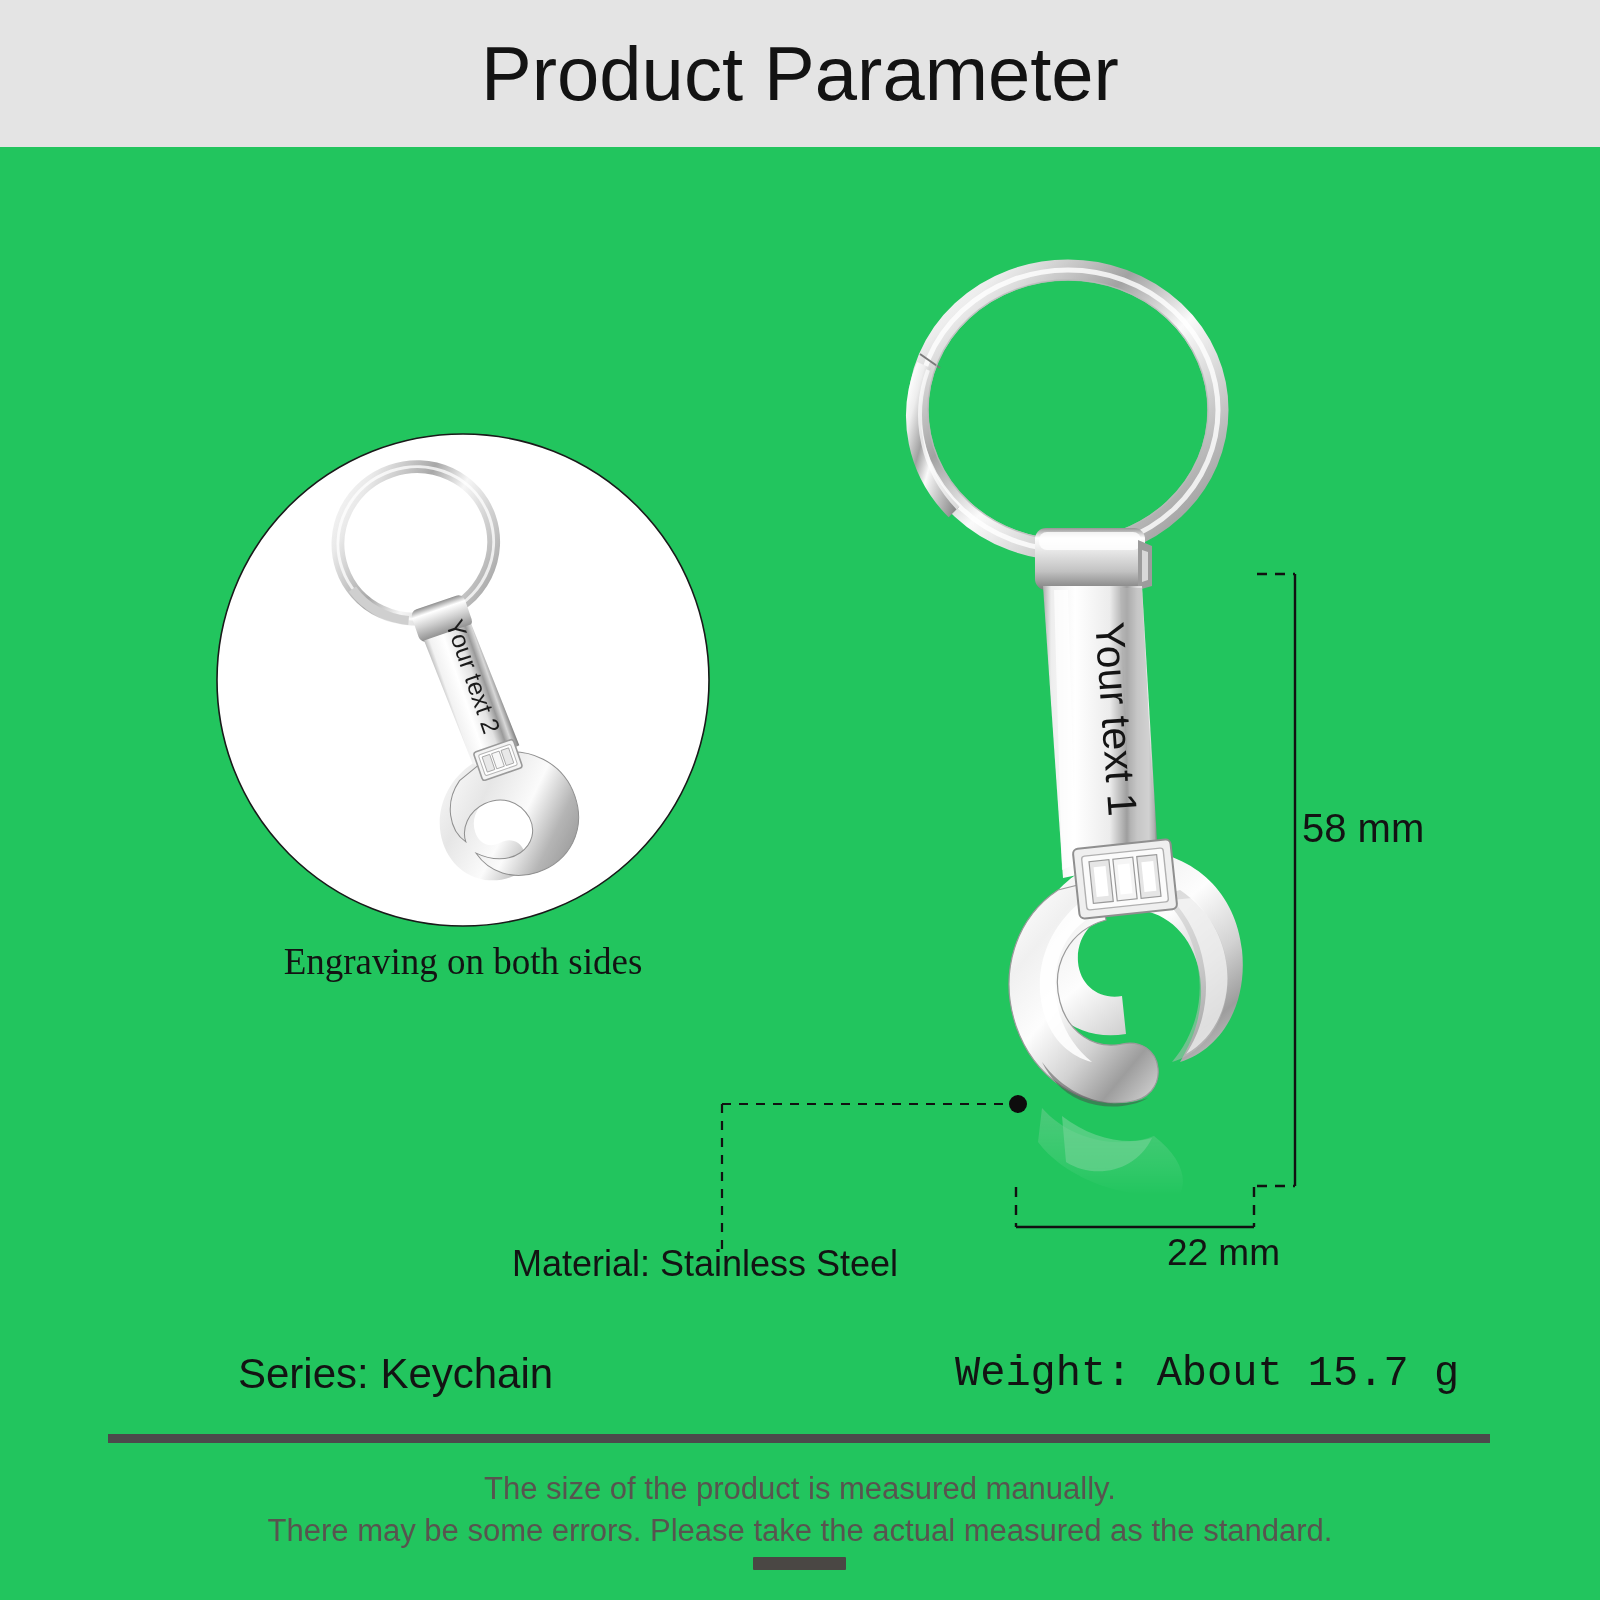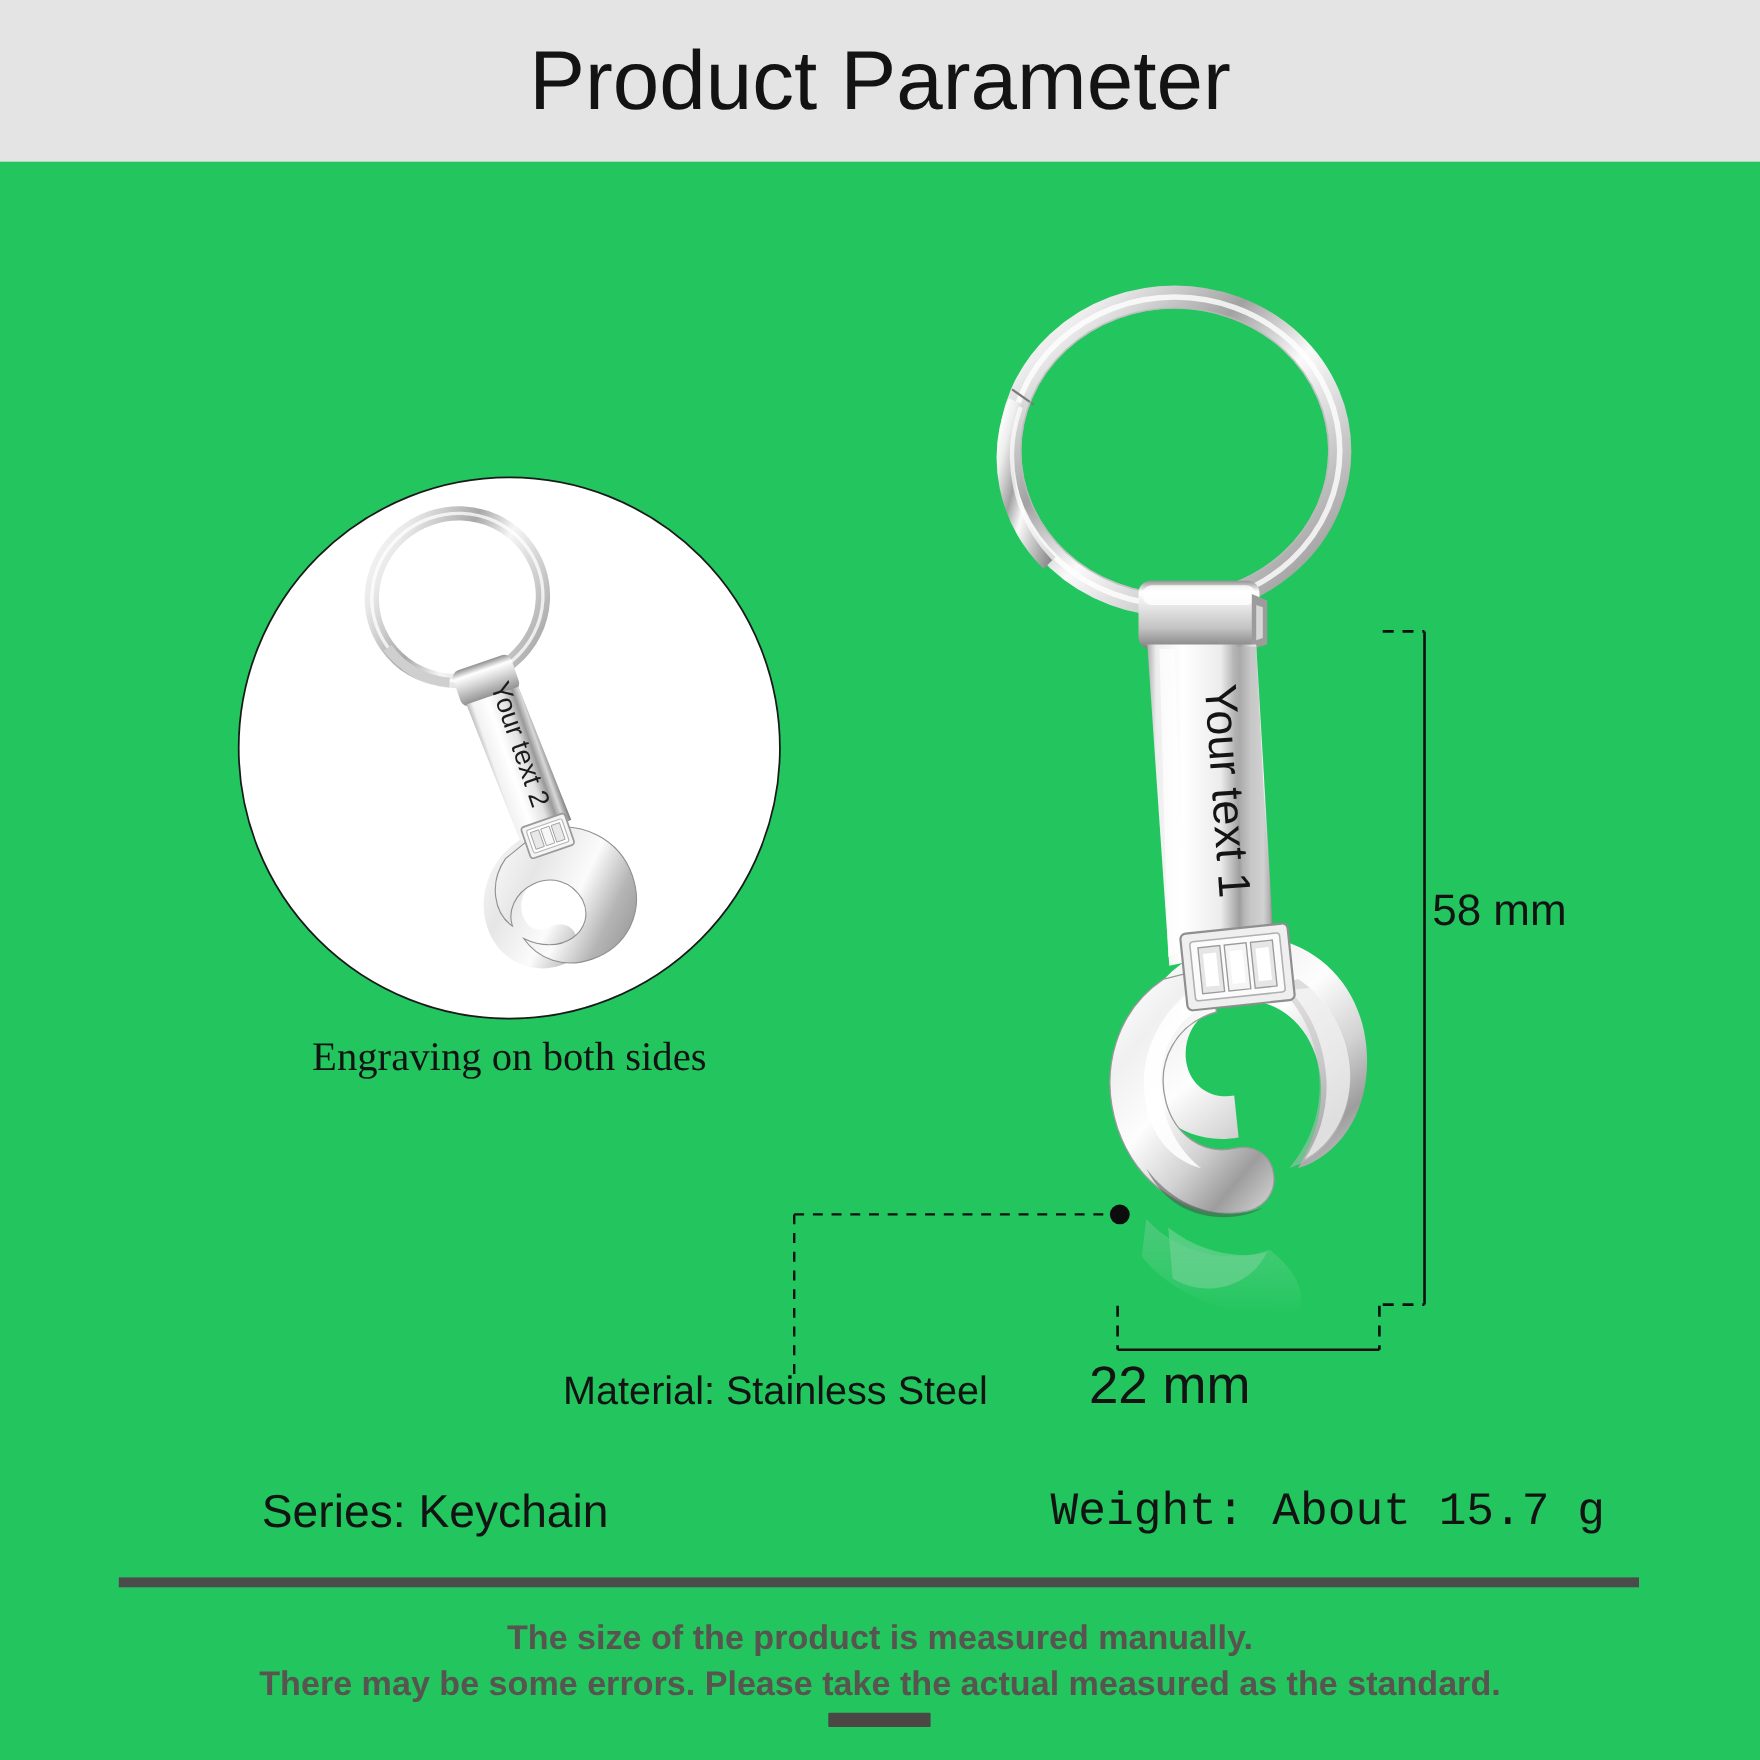--- a/index.html
+++ b/index.html
@@ -89,22 +89,22 @@
     left: 990px;
     top: 1185px;
     width: 290px;
     height: 60px;
   }
   #dim-width-label {
     position: absolute;
     left: 990px;
     top: 1232px;
     width: 290px;
-    text-align: left;
-    font-size: 48px;
+    text-align: right;
+    font-size: 37px;
     color: #131313;
     white-space: nowrap;
   }
 
   
   #material-leader {
     position: absolute;
     left: 700px;
     top: 1085px;
     width: 340px;
@@ -152,21 +152,21 @@
   #footer-note {
     position: absolute;
     left: 0;
     top: 1468px;
     width: 1600px;
     text-align: center;
     font-size: 31px;
     color: #58544f;
     line-height: 42px;
   }
-  #footer-note div { white-space: nowrap; font-weight: bold; }
+  #footer-note div { white-space: nowrap; }
   #bottom-bar {
     position: absolute;
     left: 753px;
     top: 1557px;
     width: 93px;
     height: 13px;
     background: #4a4744;
     border-radius: 1px;
   }
 </style>

